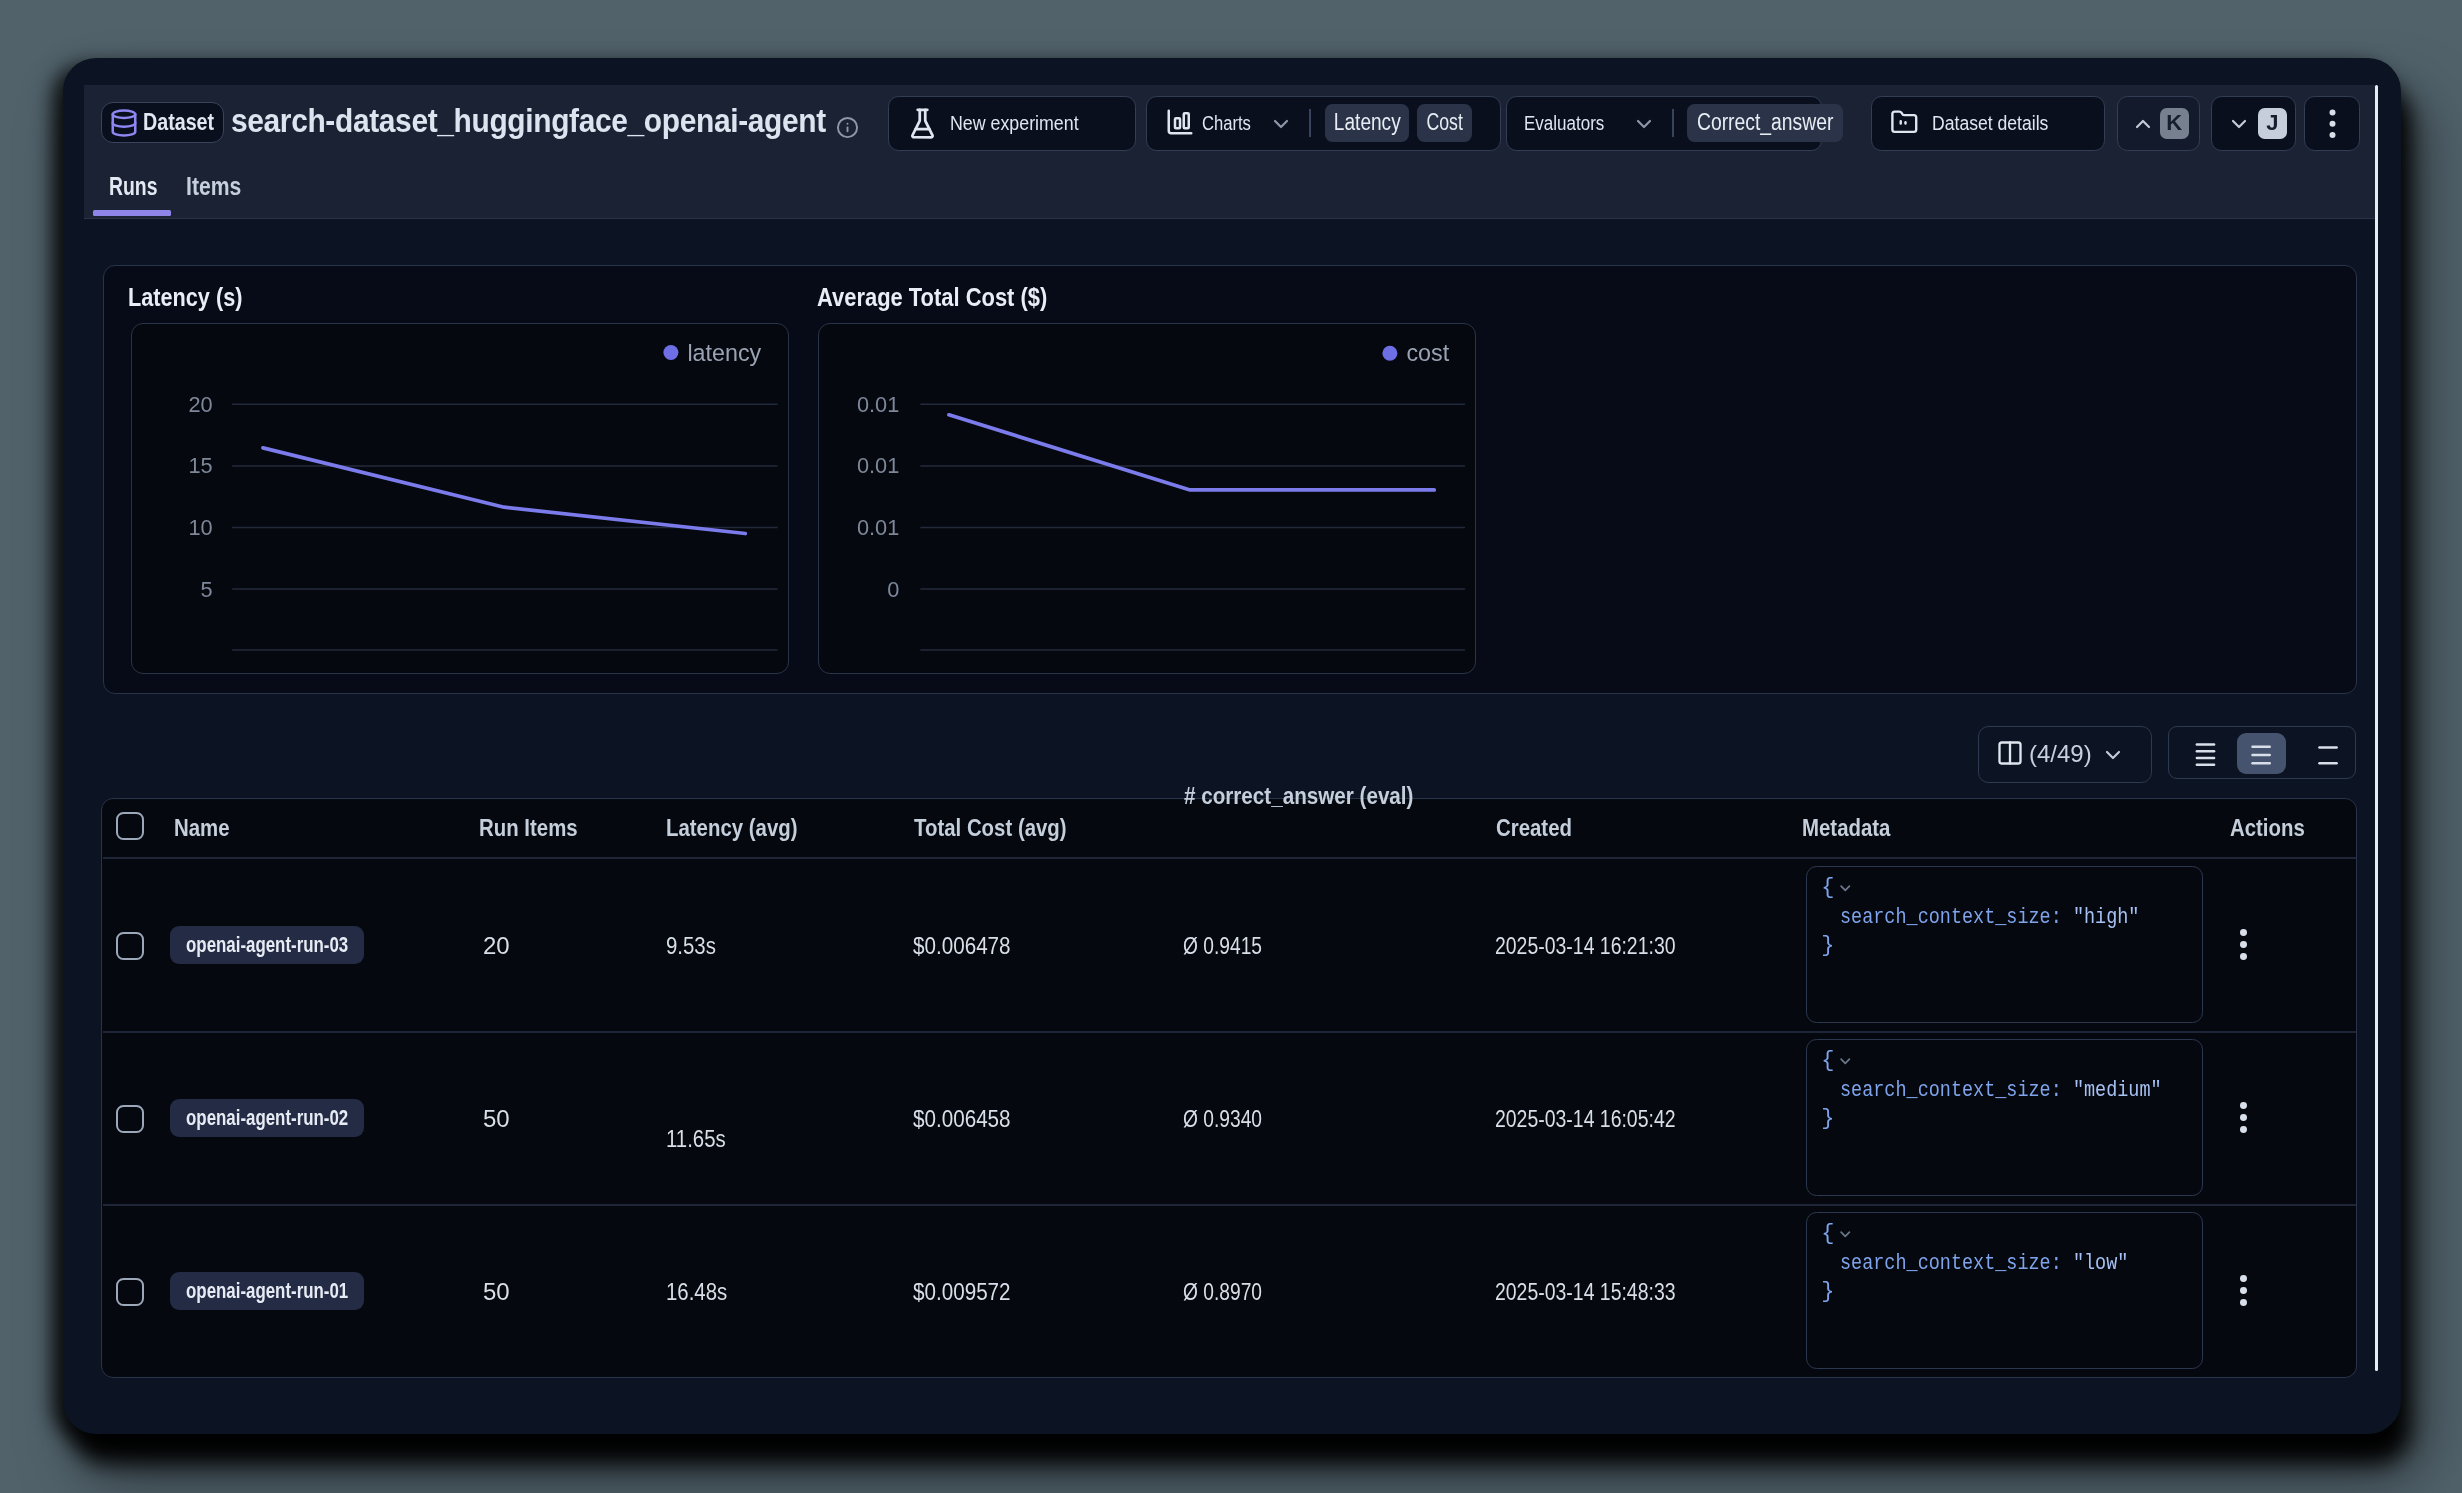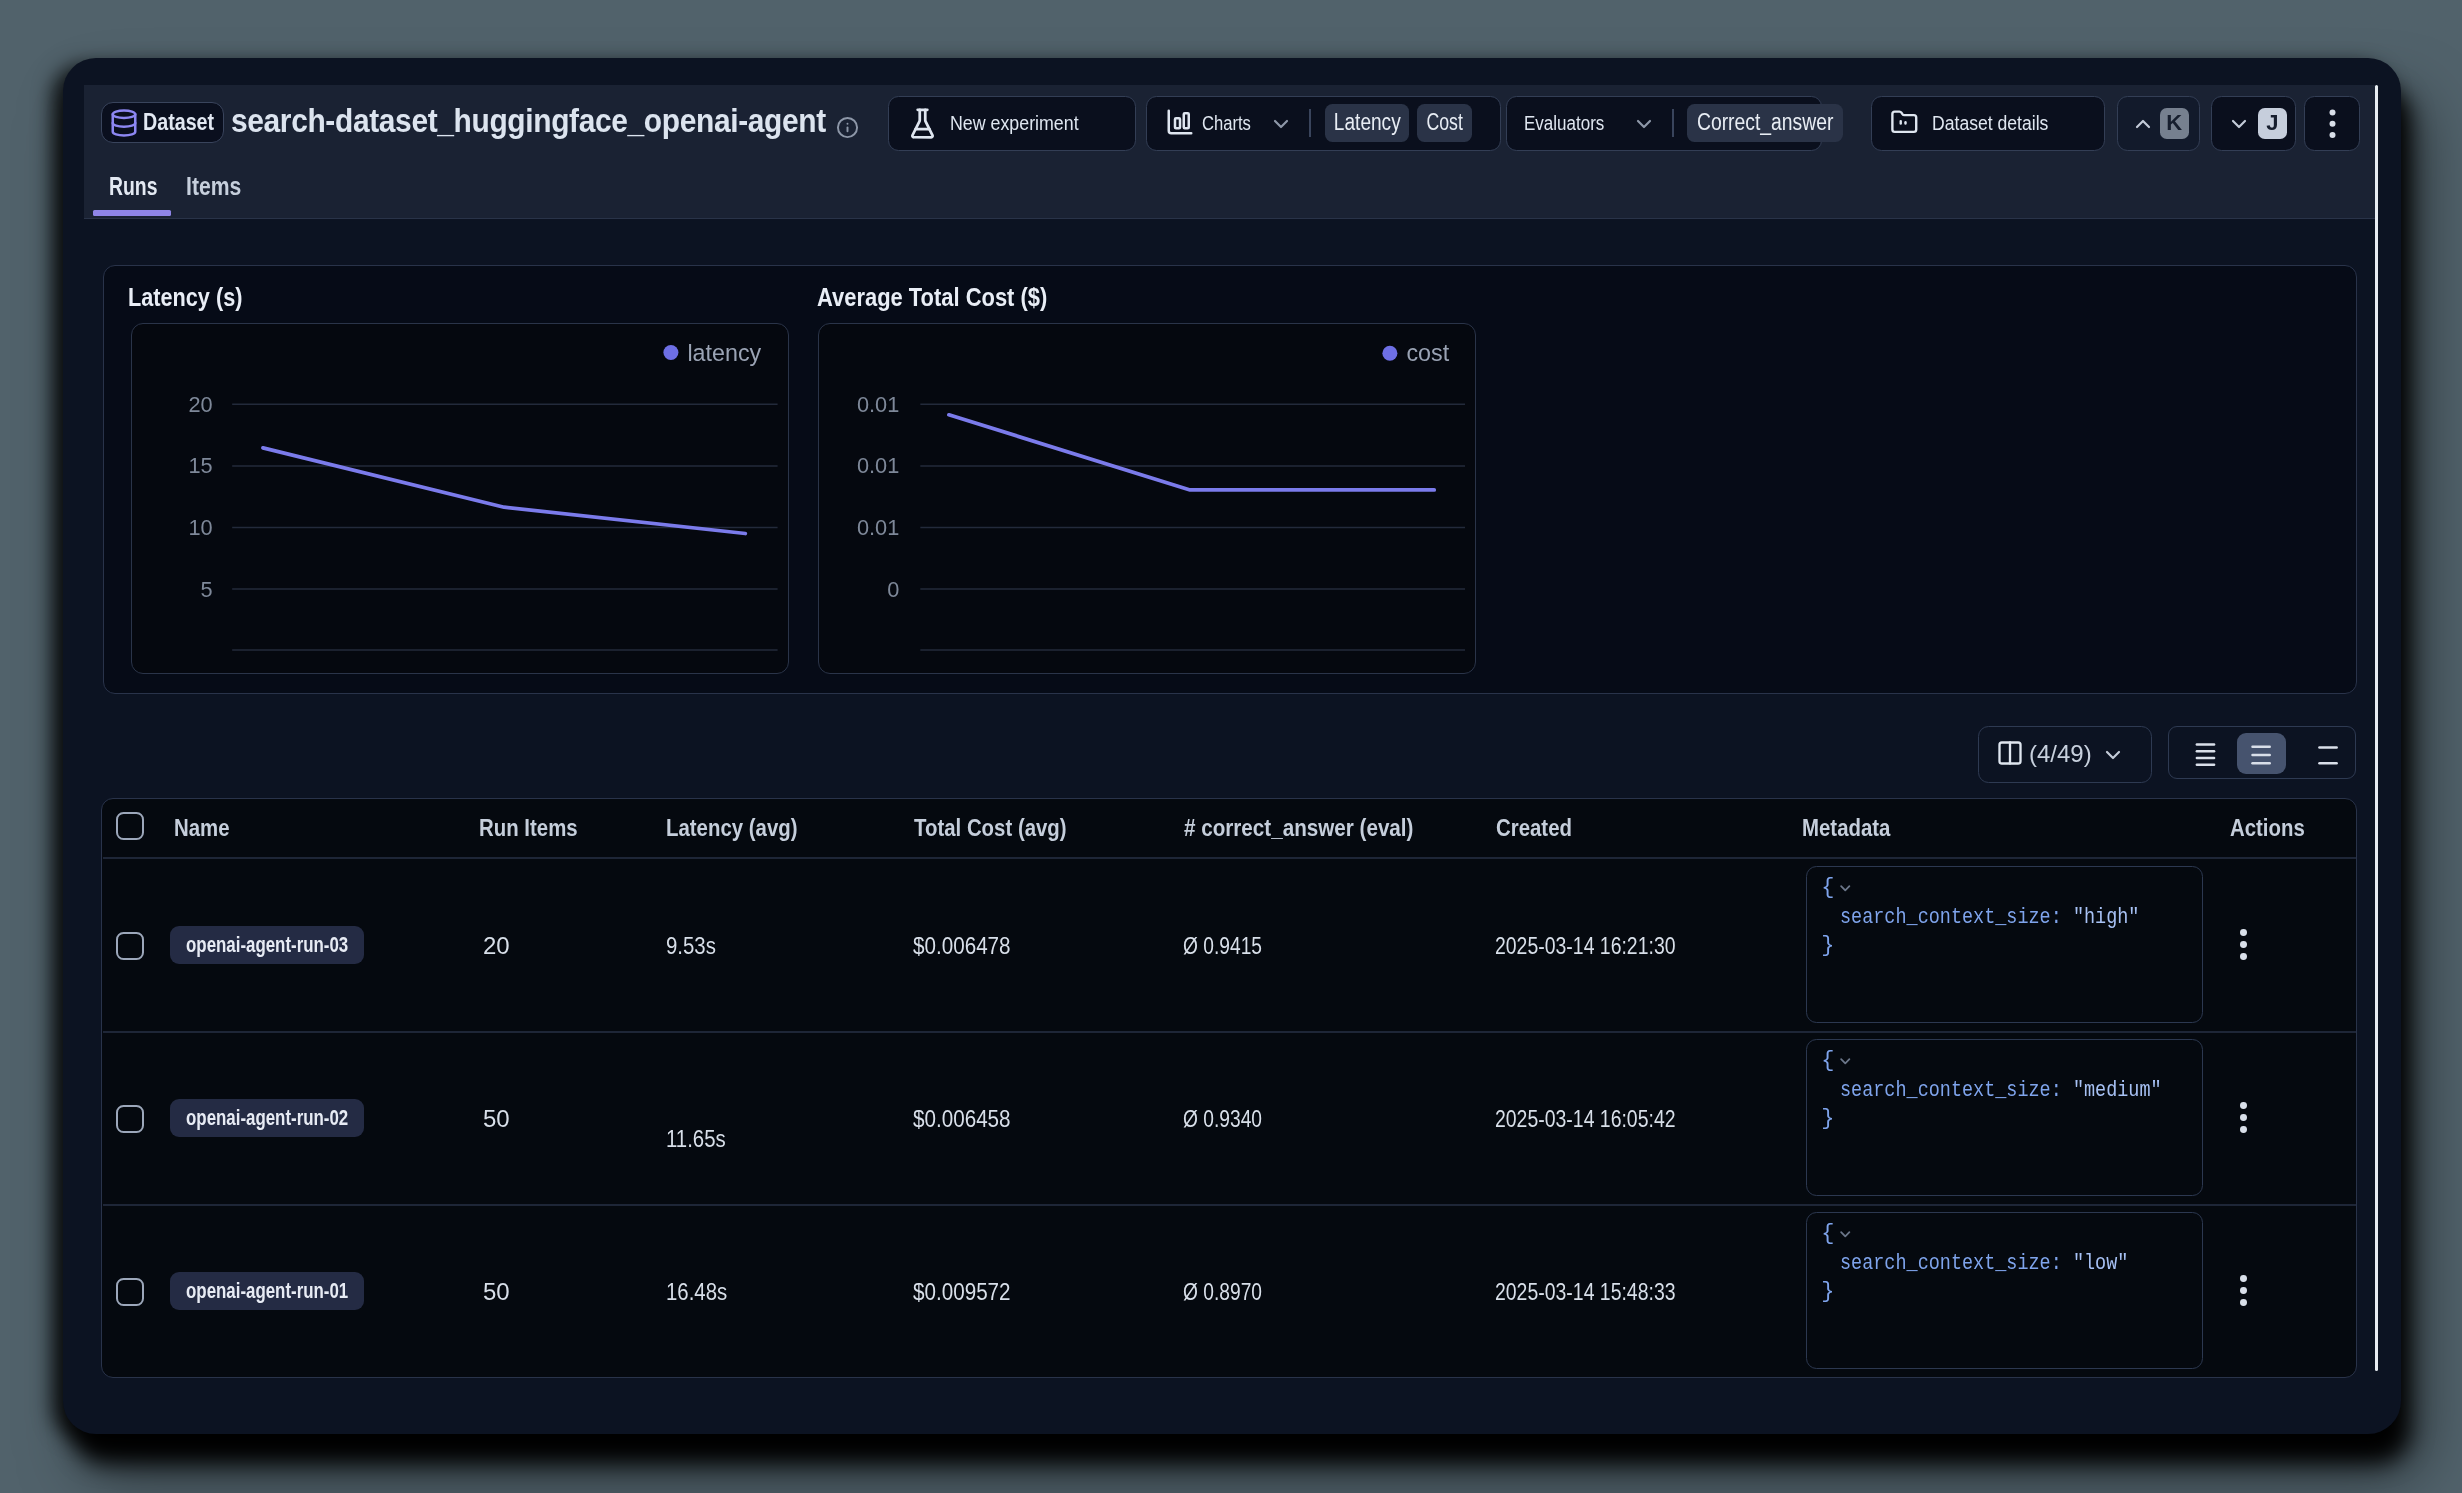--- a/index.html
+++ b/index.html
@@ -206,21 +206,21 @@
     </g>
   </svg>
 </div>
 
 <div class="panel" style="left:101px; top:798px; width:2256px; height:580px; background:#05090F;"></div>
 <div class="cb" style="top:812px;"></div>
 <div class="th" style="left:174px; top:814px;"><span class="sx" style="transform:scaleX(0.85);">Name</span></div>
 <div class="th" style="left:479px; top:814px;"><span class="sx" style="transform:scaleX(0.85);">Run Items</span></div>
 <div class="th" style="left:666px; top:814px;"><span class="sx" style="transform:scaleX(0.85);">Latency (avg)</span></div>
 <div class="th" style="left:914px; top:814px;"><span class="sx" style="transform:scaleX(0.85);">Total Cost (avg)</span></div>
-<div class="th" style="left:1184px; top:814px;"><span class="sx" style="transform:scaleX(0.86);"># correct_answer (eval)</span></div>
+<div class="th" style="left:1184px; top:782px;"><span class="sx" style="transform:scaleX(0.86);"># correct_answer (eval)</span></div>
 <div class="th" style="left:1496px; top:814px;"><span class="sx" style="transform:scaleX(0.85);">Created</span></div>
 <div class="th" style="left:1802px; top:814px;"><span class="sx" style="transform:scaleX(0.85);">Metadata</span></div>
 <div class="th" style="left:2230px; top:814px;"><span class="sx" style="transform:scaleX(0.85);">Actions</span></div>
 <div class="rowline" style="top:857px;"></div>
 <div class="rowline" style="top:1031px;"></div>
 <div class="rowline" style="top:1204px;"></div>
 
 <div class="cb" style="top:932px;"></div>
 <div class="rbadge" style="top:926px;">
     <span class="sx" style="transform:scaleX(0.75);">openai-agent-run-03</span>

